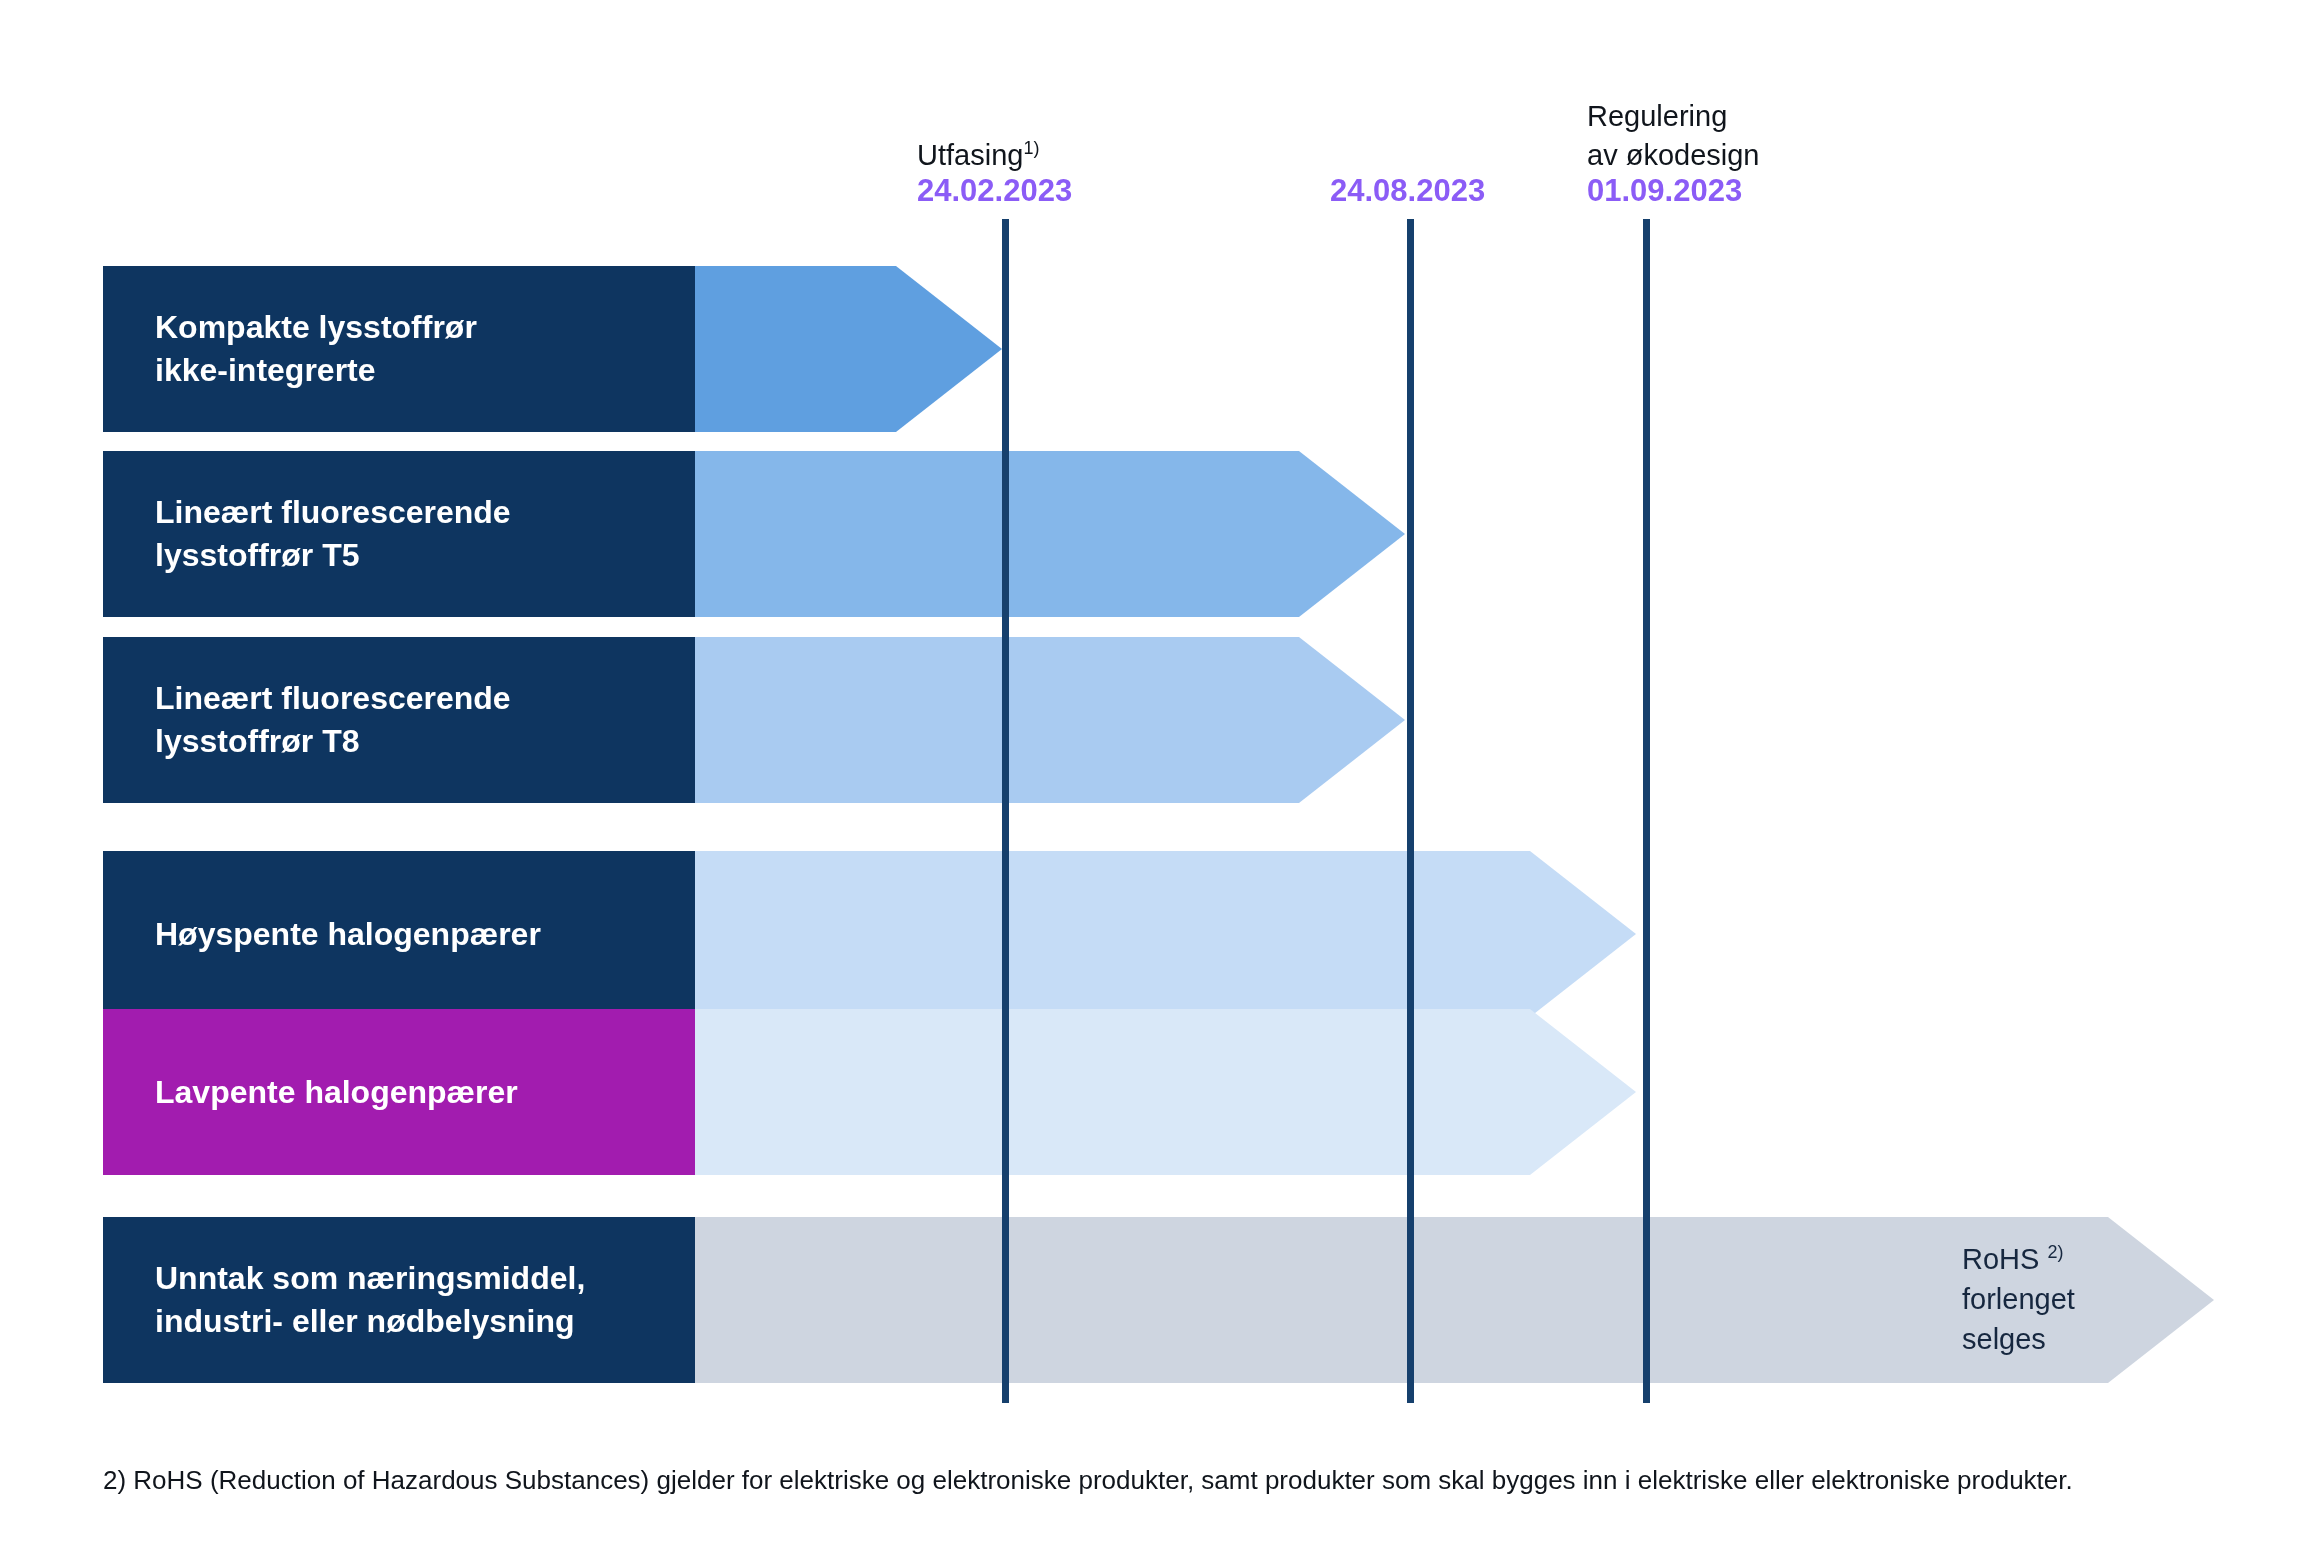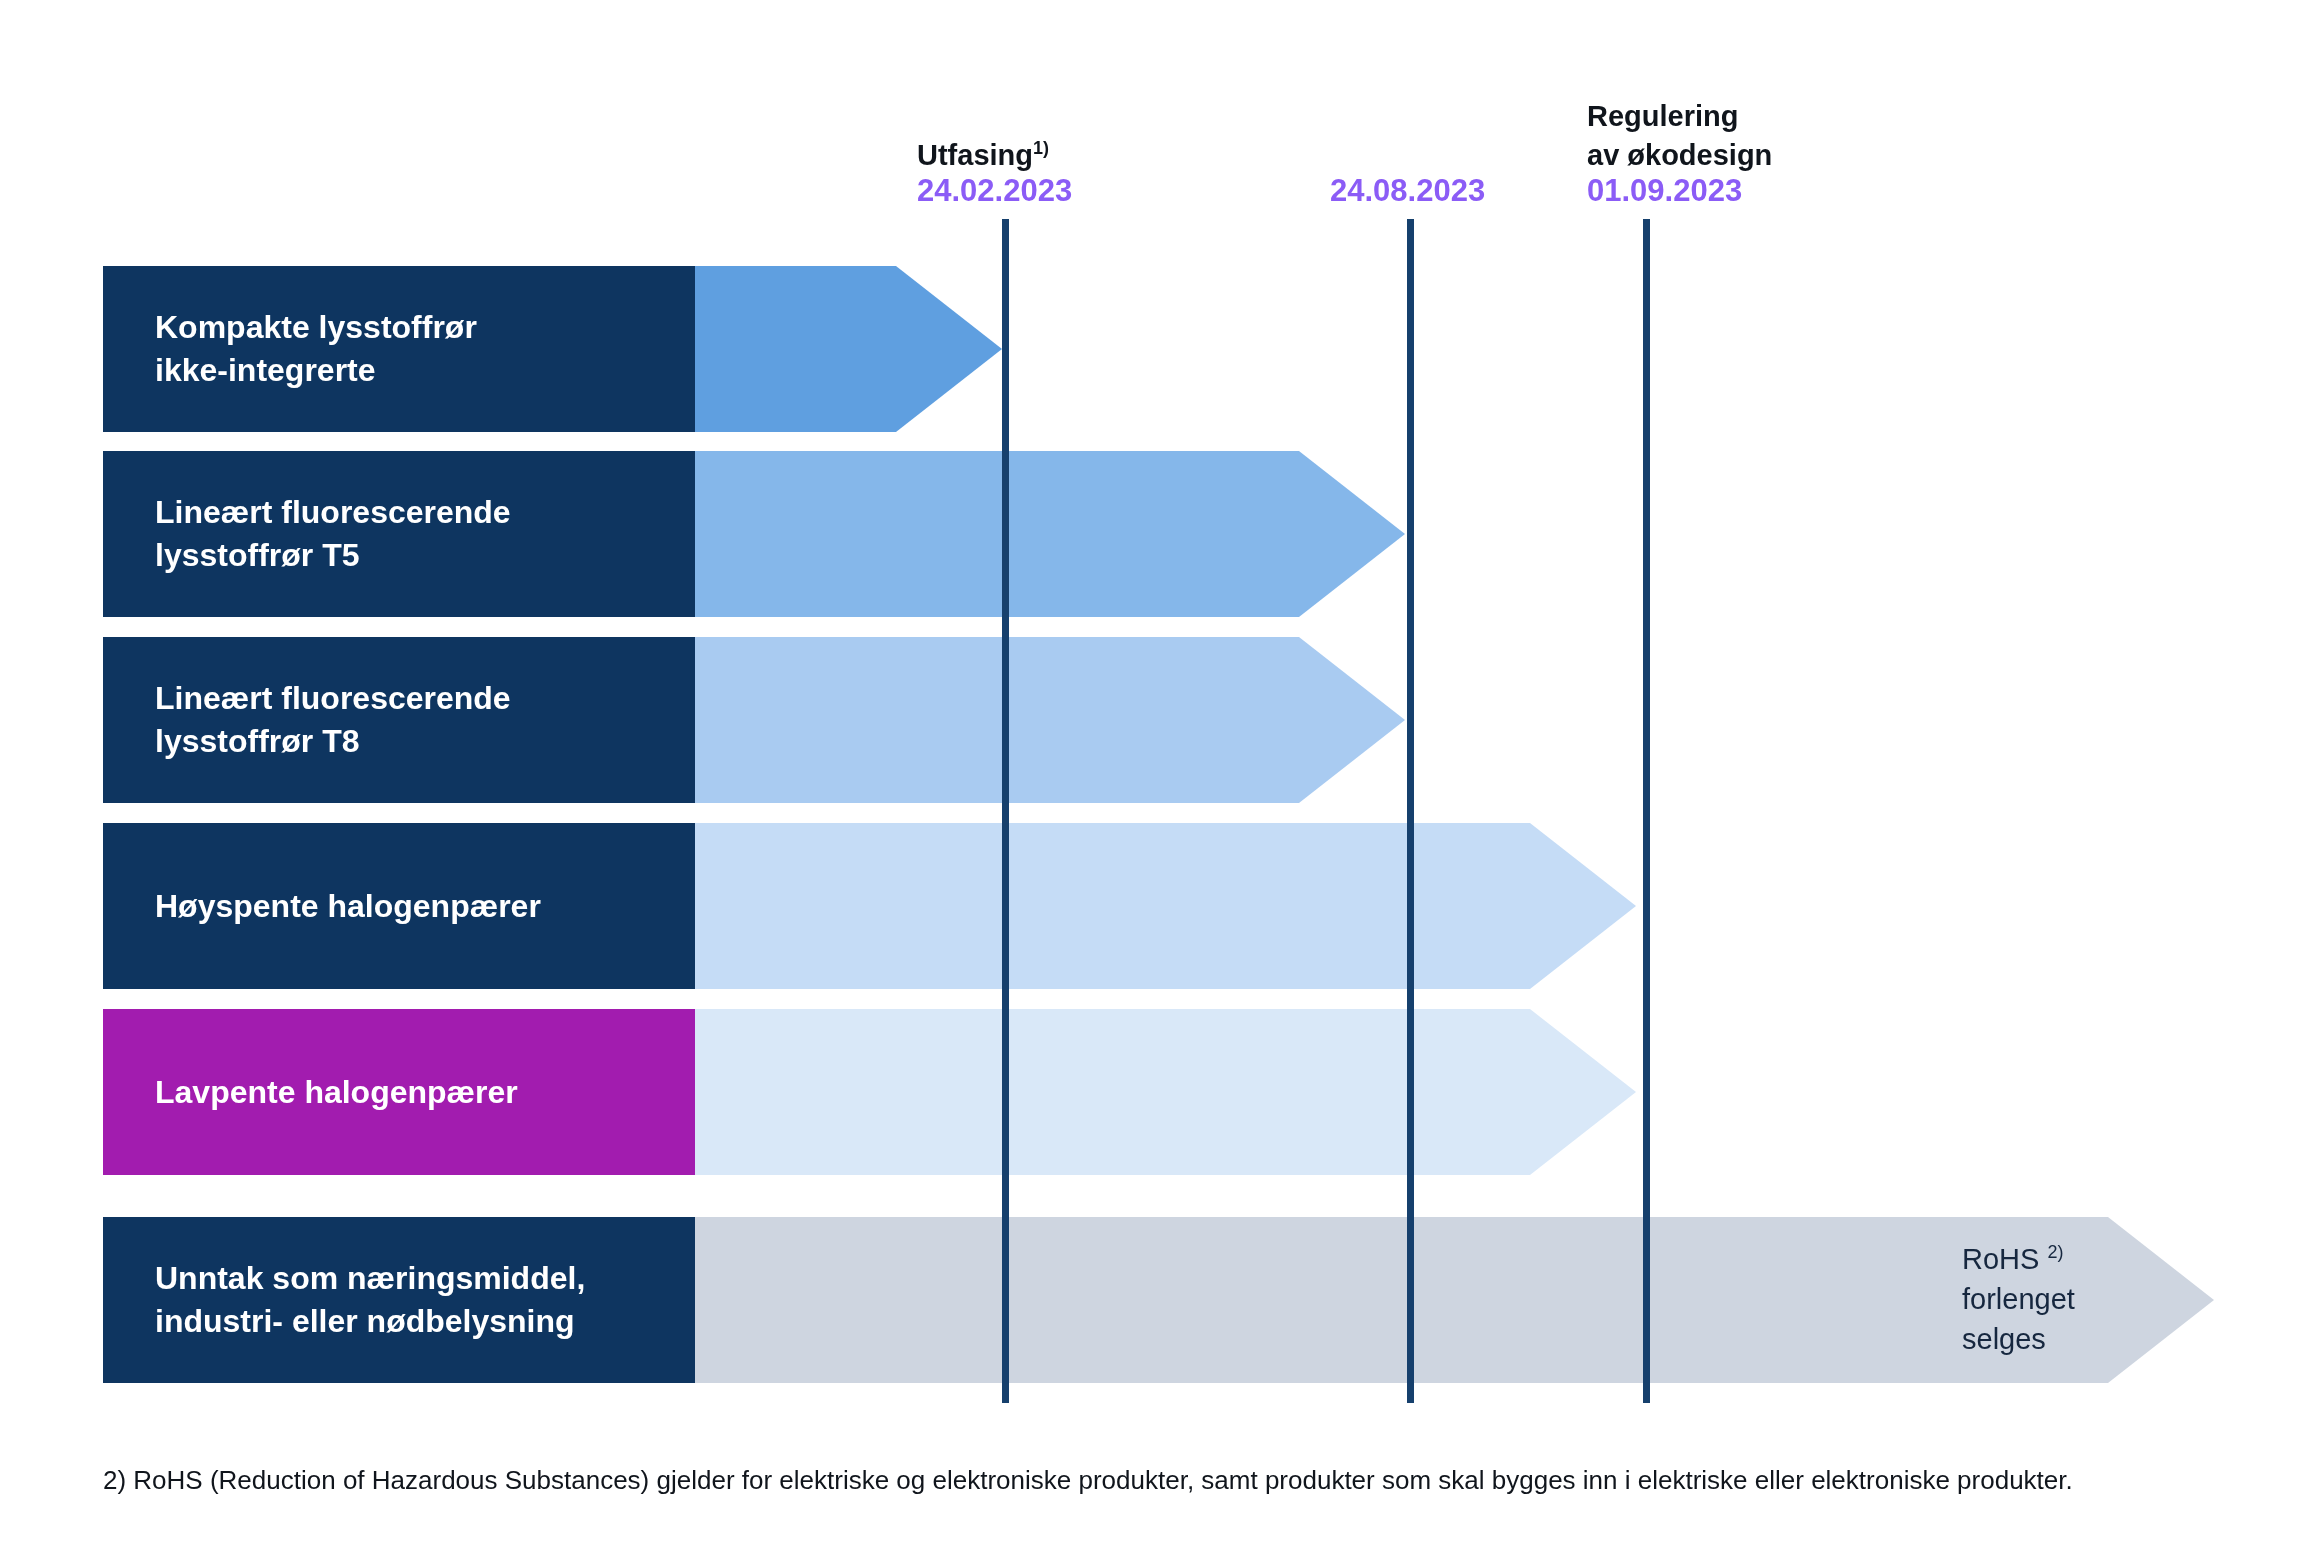--- a/index.html
+++ b/index.html
@@ -6,21 +6,21 @@
   #page{
     position:relative;
     width:2319px;height:1565px;
     background:#ffffff;
     font-family:"Liberation Sans", sans-serif;
     overflow:hidden;
   }
   
   .milestone-label{
     position:absolute;
-    font-size:29px;line-height:39px;font-weight:700;
+    font-size:29px;line-height:39px;font-weight:400;
     color:#10151c;white-space:pre-line;
   }
   .milestone-date{
     position:absolute;
     font-size:31px;line-height:35px;font-weight:700;
     color:#8b5cf6;white-space:nowrap;
   }
   .sup{font-size:18px;vertical-align:super;line-height:0;}
   
   .vline{
@@ -45,21 +45,21 @@
   }
   .arrow{
     position:absolute;
     left:682px;height:166px;
     clip-path:polygon(0 0, calc(100% - 106px) 0, 100% 50%, calc(100% - 106px) 100%, 0 100%);
     z-index:1;
   }
   .row-top-0{top:266px;}
   .row-top-1{top:451px;}
   .row-top-2{top:637px;}
-  .row-top-3{top:823px;text-align:center;}
+  .row-top-3{top:851px;text-align:center;}
   .row-top-4{top:1009px;}
   .row-top-5{top:1217px;}
   
   .rohs{
     position:absolute;left:1962px;top:1239px;
     font-size:29px;line-height:40px;font-weight:400;
     color:#16273f;z-index:3;white-space:nowrap;
   }
   
   .footnote{

